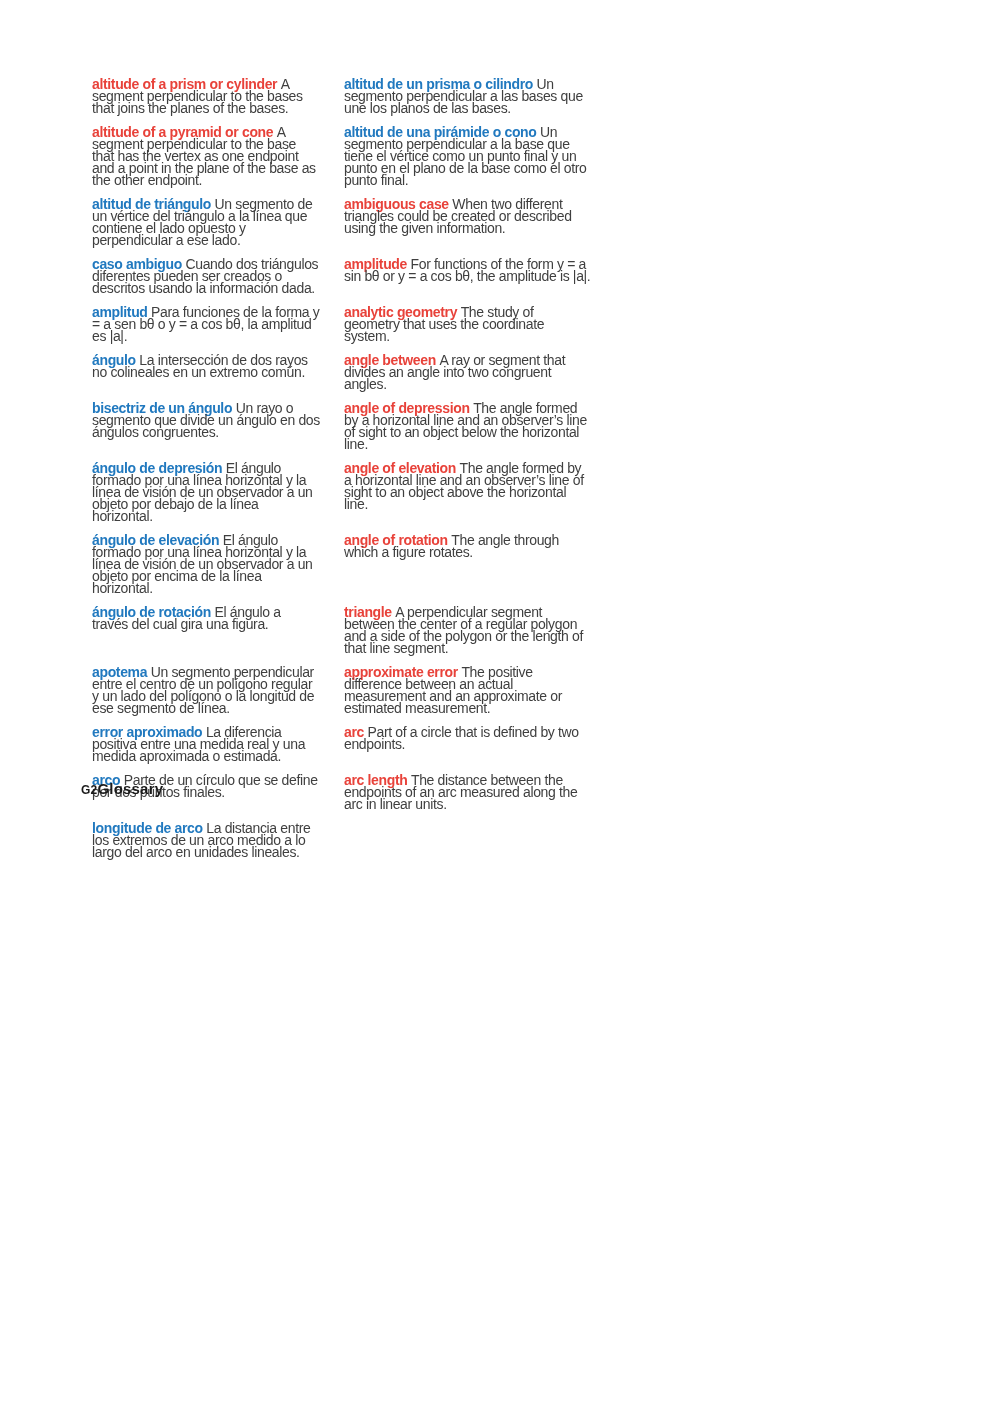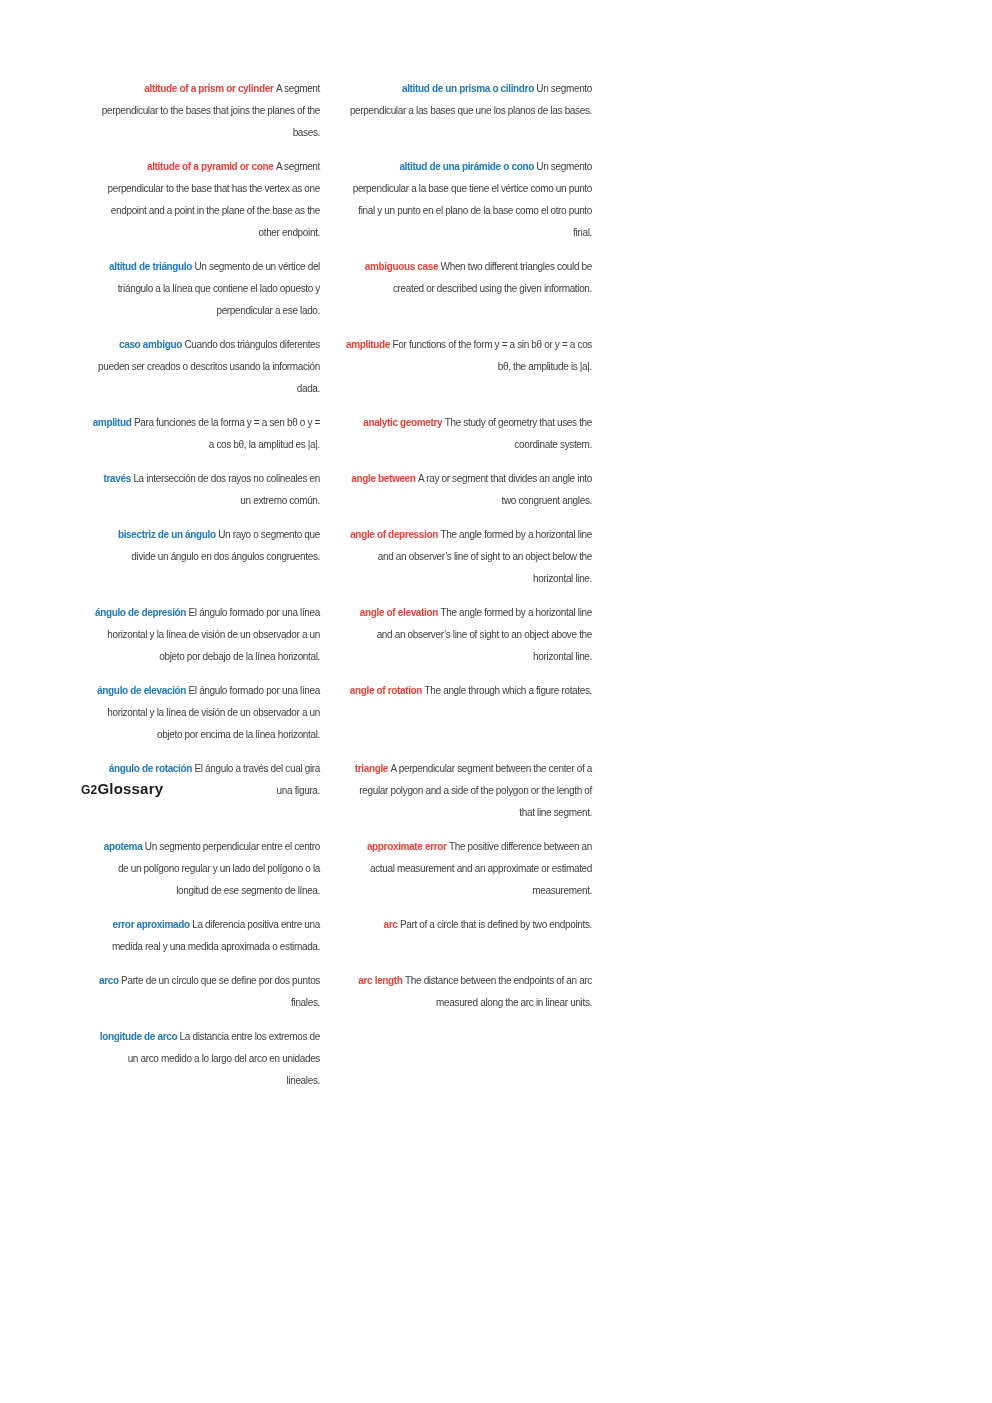--- a/index.html
+++ b/index.html
@@ -23,25 +23,24 @@
     position: absolute;
     top: 78px;
     left: 92px;
     display: grid;
     grid-template-columns: 228px 248px;
     column-gap: 24px;
     row-gap: 12px;
   }
   .cell {
     margin: 0;
-    font-size: 10px;
-    line-height: 22px;
+    font-size: 14px;
+    line-height: 12px;
     letter-spacing: -0.35px;
     color: var(--body, #3f3f3f);
-    text-align: right;
   }
   .term {
     font-weight: bold;
   }
   .term-en { color: var(--term-en, #e8423a); }
   .term-es { color: var(--term-es, #2179bf); }
   .footer {
     position: absolute;
     left: 81px;
     top: 780px;
@@ -75,21 +74,21 @@
     <p class="cell es"><span class="term term-es">altitud de triángulo </span><span class="def">Un segmento de un vértice del triángulo a la línea que contiene el lado opuesto y perpendicular a ese lado.</span></p>
 
     <p class="cell en"><span class="term term-en">ambiguous case </span><span class="def">When two different triangles could be created or described using the given information.</span></p>
     <p class="cell es"><span class="term term-es">caso ambiguo </span><span class="def">Cuando dos triángulos diferentes pueden ser creados o descritos usando la información dada.</span></p>
 
     <p class="cell en"><span class="term term-en">amplitude </span><span class="def">For functions of the form y = a sin bθ or y = a cos bθ, the amplitude is |a|.</span></p>
     <p class="cell es"><span class="term term-es">amplitud </span><span class="def">Para funciones de la forma y = a sen bθ o y = a cos bθ, la amplitud es |a|.</span></p>
 
     <p class="cell en"><span class="term term-en">analytic geometry </span><span class="def">The study of geometry that uses the coordinate system.</span></p>
 
-    <p class="cell es"><span class="term term-es">través </span><span class="def">La intersección de dos rayos no colineales en un extremo común.</span></p>
+    <p class="cell es"><span class="term term-es">ángulo </span><span class="def">La intersección de dos rayos no colineales en un extremo común.</span></p>
 
     <p class="cell en"><span class="term term-en">angle between </span><span class="def">A ray or segment that divides an angle into two congruent angles.</span></p>
     <p class="cell es"><span class="term term-es">bisectriz de un ángulo </span><span class="def">Un rayo o segmento que divide un ángulo en dos ángulos congruentes.</span></p>
 
     <p class="cell en"><span class="term term-en">angle of depression </span><span class="def">The angle formed by a horizontal line and an observer’s line of sight to an object below the horizontal line.</span></p>
     <p class="cell es"><span class="term term-es">ángulo de depresión </span><span class="def">El ángulo formado por una línea horizontal y la línea de visión de un observador a un objeto por debajo de la línea horizontal.</span></p>
 
     <p class="cell en"><span class="term term-en">angle of elevation </span><span class="def">The angle formed by a horizontal line and an observer’s line of sight to an object above the horizontal line.</span></p>
     <p class="cell es"><span class="term term-es">ángulo de elevación </span><span class="def">El ángulo formado por una línea horizontal y la línea de visión de un observador a un objeto por encima de la línea horizontal.</span></p>
 

